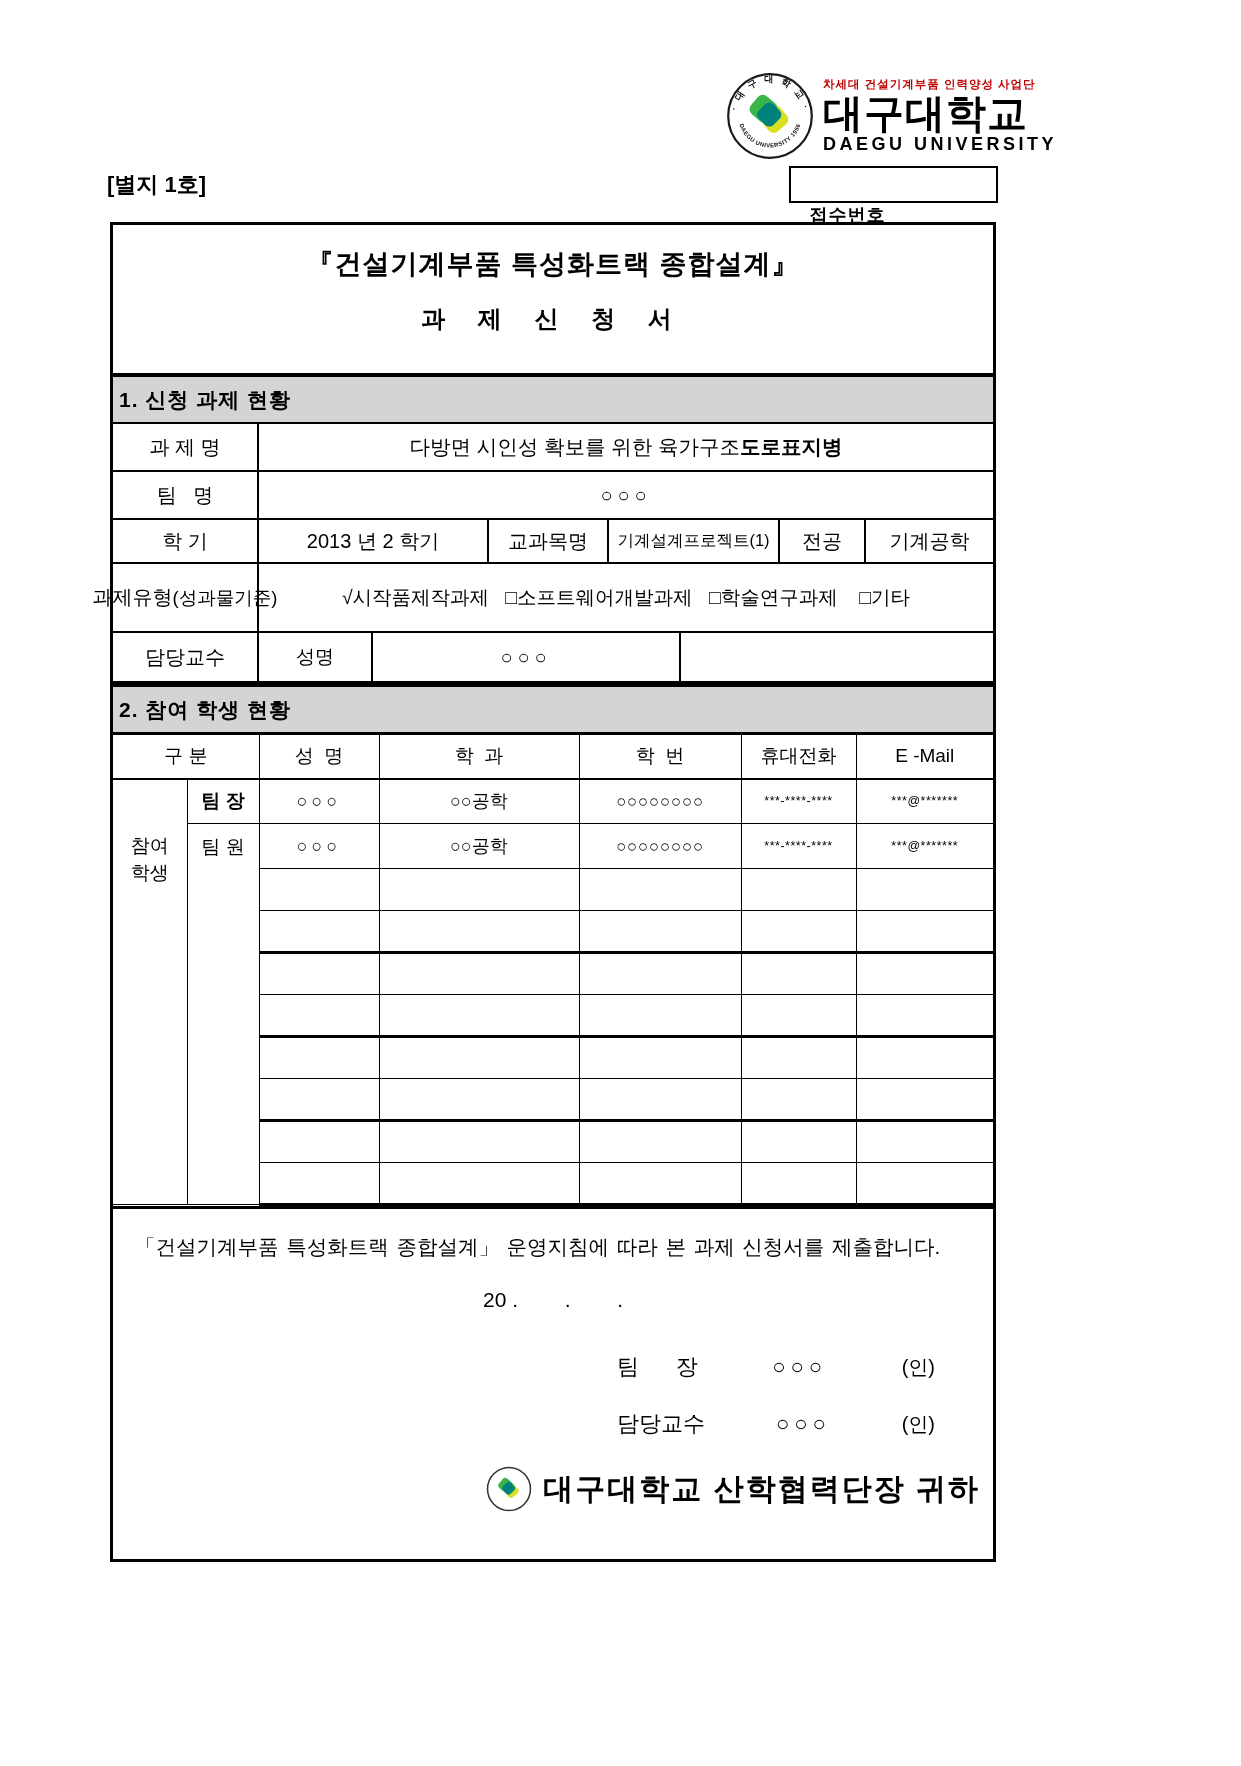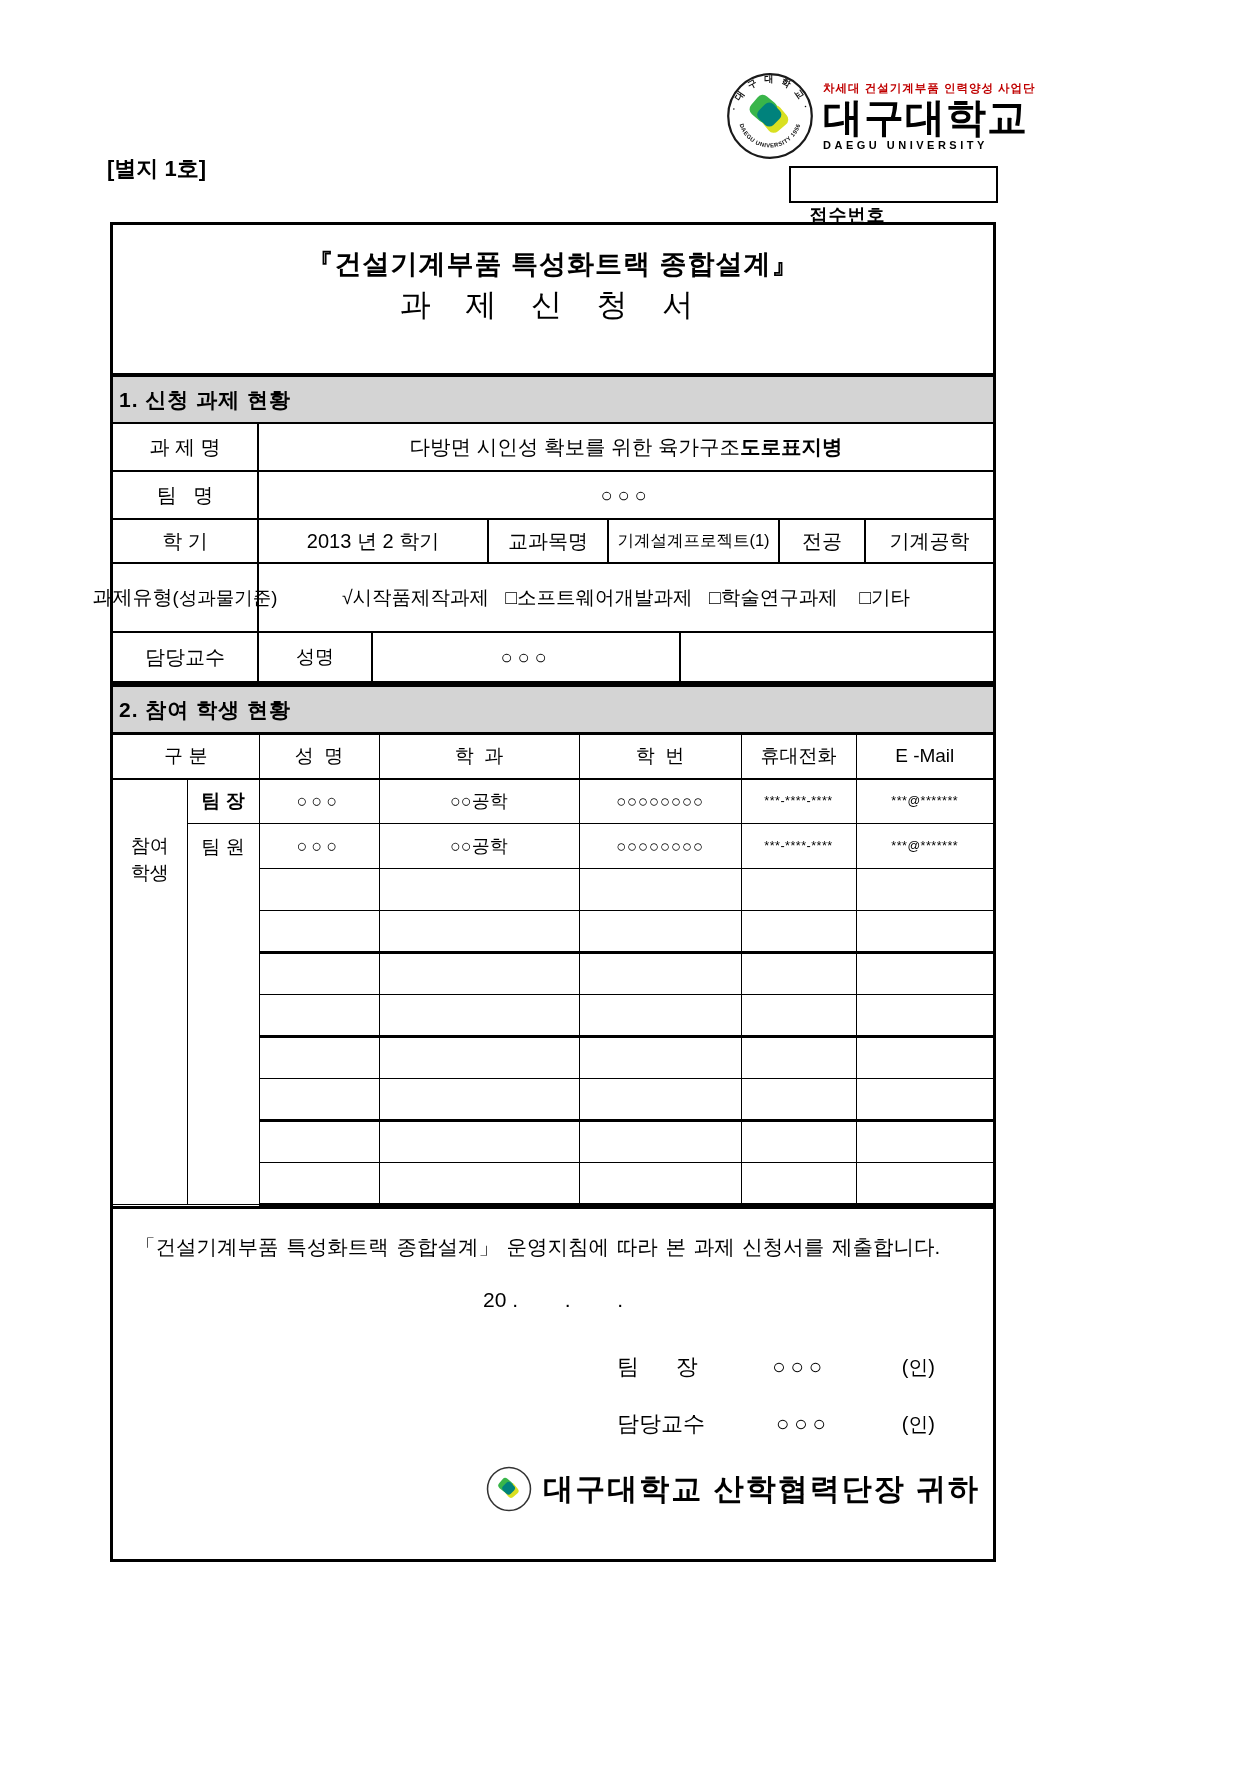--- a/index.html
+++ b/index.html
@@ -7,34 +7,34 @@
   body { font-family: "Liberation Sans", "DejaVu Sans", sans-serif; color:#000; }
   .page { position:relative; width:1241px; height:1766px; background:#ffffff; margin:0 auto; overflow:hidden; }
 
   
   .logo-block { position:absolute; top:72px; left:726px; display:flex; align-items:center; gap:9px; }
   .emblem { width:88px; height:88px; flex:0 0 auto; }
   .emblem-mini { width:46px; height:46px; flex:0 0 auto; }
   .logo-text { display:flex; flex-direction:column; }
   .logo-program { color:#c00000; font-size:11.5px; font-weight:700; letter-spacing:1px; margin-bottom:1px; }
   .logo-kr { font-size:40px; font-weight:900; letter-spacing:1px; line-height:1.02; }
-  .logo-en { font-size:11px; font-weight:700; letter-spacing:3.5px; margin-top:1px; }
-
-  
-  .attachment { position:absolute; top:154px; left:107px; font-size:22px; font-weight:700; }
+  .logo-en { font-size:18px; font-weight:700; letter-spacing:3.5px; margin-top:1px; }
+
+  
+  .attachment { position:absolute; top:170px; left:107px; font-size:22px; font-weight:700; }
   .receipt { position:absolute; top:166px; left:789px; width:209px; height:37px; border:2px solid #000; display:flex; background:#fff; }
   .receipt-label { width:115px; border-right:2px solid #000; display:flex; align-items:center; justify-content:center; font-size:18px; font-weight:700; letter-spacing:1px;margin-top:47px; }
   .receipt-value { flex:1; }
 
   
   .form-box { position:absolute; top:222px; left:110px; width:886px; height:1340px; border:3px solid #000; background:#fff; }
 
   .title-area { height:148px; text-align:center; padding-top:21px; }
   .title1 { font-size:27px; font-weight:700; letter-spacing:1px; }
-  .title2 { font-size:31px; font-weight:400; letter-spacing:13px; margin-top:2px; }
+  .title2 { font-size:24px; font-weight:700; letter-spacing:13px; margin-top:21px; }
 
   .sec-bar { height:51px; background:#d4d4d4; border-top:4px solid #000; border-bottom:2px solid #000; display:flex; align-items:center; padding-left:6px; font-size:21px; font-weight:700; letter-spacing:1px; }
 
   .frow { display:flex; border-bottom:2px solid #000; width:100%; }
   .fcell { display:flex; align-items:center; justify-content:center; border-right:2px solid #000; text-align:center; }
   .fcell:last-child { border-right:none; }
   .lblcol { width:146px; flex:0 0 146px; font-size:20px; white-space:pre; }
   .r-project { height:48px; }
   .r-team { height:48px; }
   .r-sem { height:44px; }

